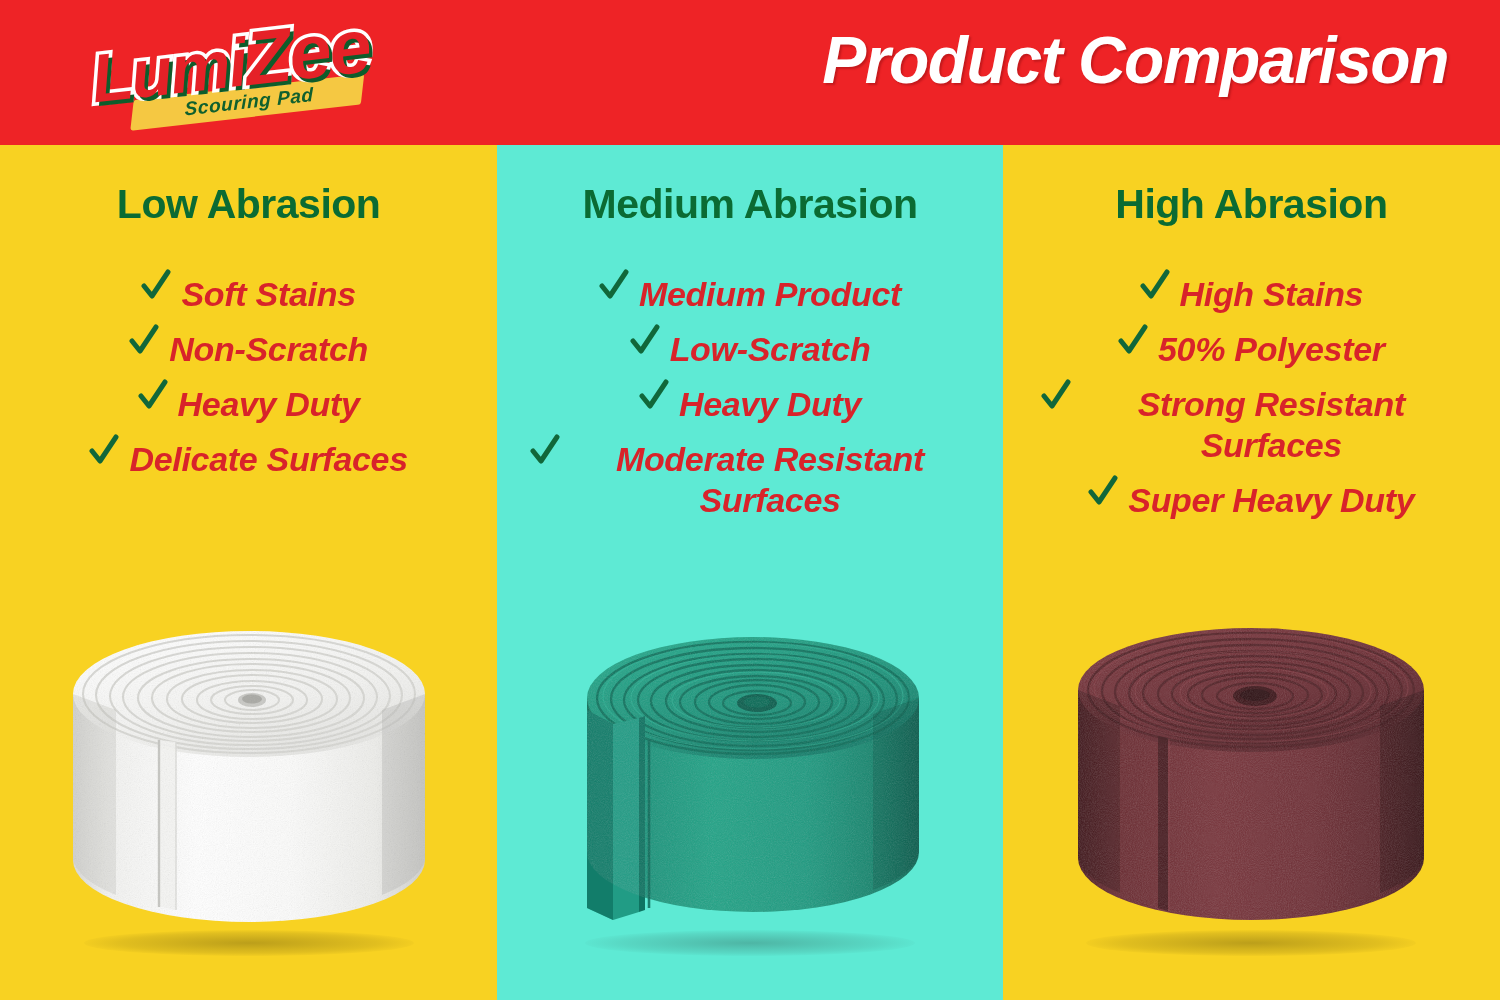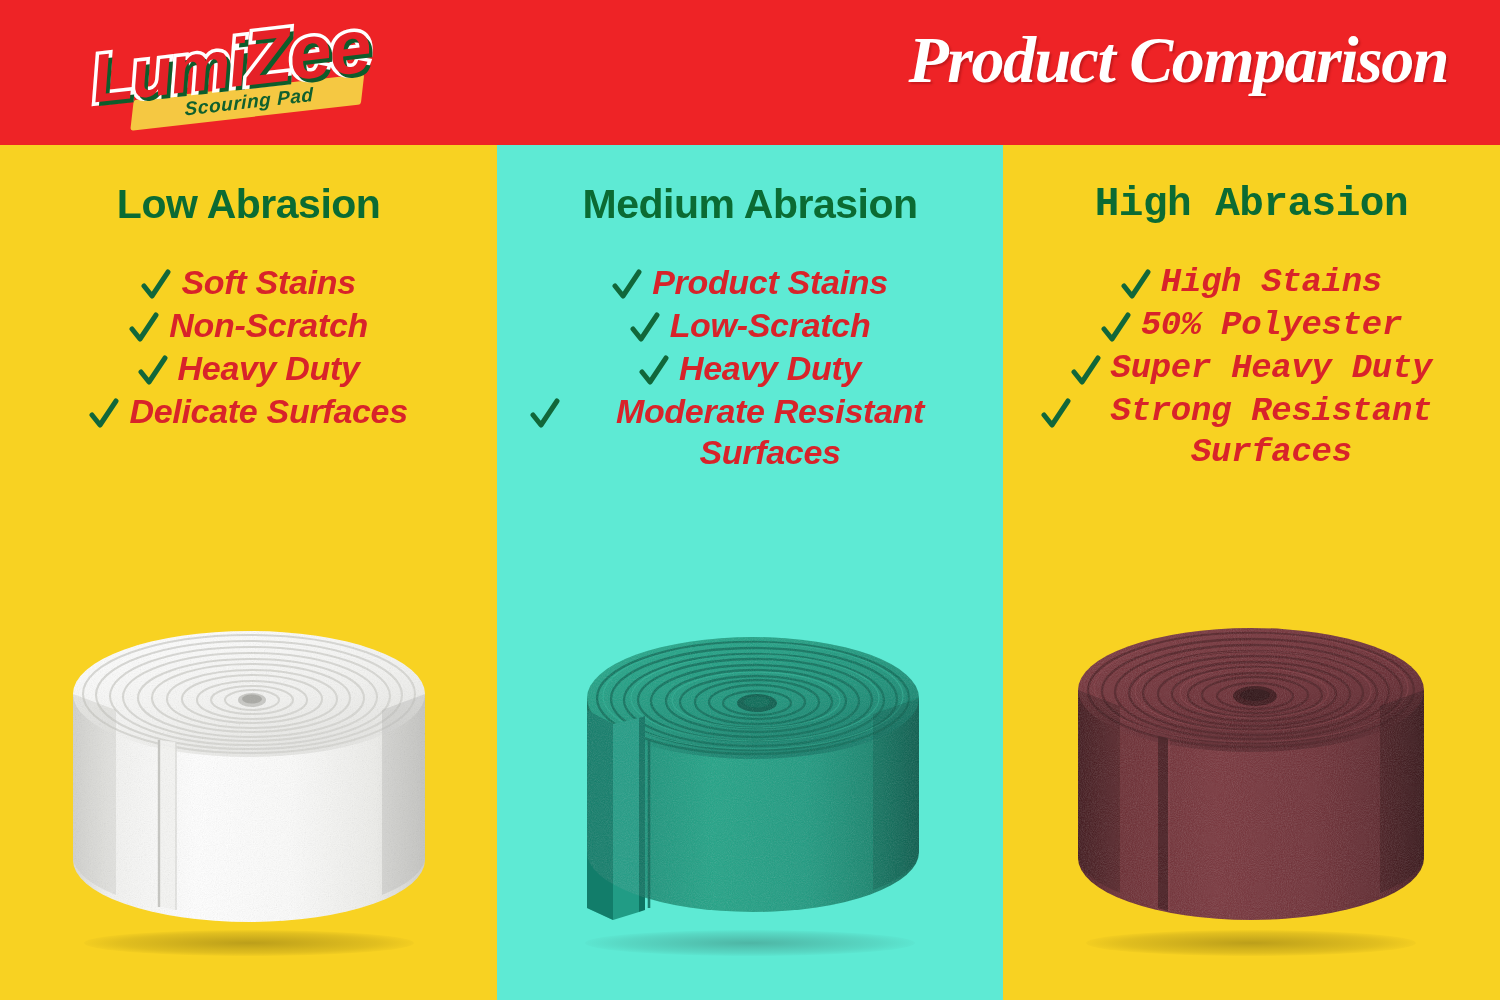--- a/index.html
+++ b/index.html
@@ -90,41 +90,40 @@
     position: absolute;
     right: 52px;
     top: 22px;
     font-size: 66px;
     font-weight: bold;
     font-style: italic;
     color: #ffffff;
     letter-spacing: -1.5px;
     white-space: nowrap;
     text-shadow: 2px 2px 2px rgba(120,10,12,0.35);
-    font-family: Liberation Serif, serif;
   }
 
   
   .panels {
     position: absolute;
     left: 0;
     top: 145px;
     width: 1500px;
     height: 855px;
     display: flex;
   }
   .panel {
     position: relative;
     height: 855px;
     overflow: hidden;
     padding-left: 44px;
   }
   .panel-low  { width: 497px; background: #F8D222; }
   .panel-med  { width: 506px; background: #5eead4; }
-  .panel-high { width: 497px; background: #F8D222; font-family: Liberation Mono, monospace; }
+  .panel-high { width: 497px; background: #F8D222; }
 
   .panel-heading {
     position: absolute;
     left: 0;
     top: 36px;
     width: 100%;
     text-align: center;
     font-size: 41px;
     font-weight: bold;
     color: #0B6B33;
@@ -156,20 +155,21 @@
   }
   .check svg { display: block; width: 30px; height: 36px; }
   .bullet-text {
     font-size: 34px;
     font-weight: bold;
     font-style: italic;
     color: #D8232A;
     line-height: 41px;
     text-align: center;
     letter-spacing: -0.3px;
+    margin-top: 12px;
   }
 
   
   .roll-stage {
     position: absolute;
     bottom: 0;
     left: 0;
     width: 100%;
     height: 470px;
   }
@@ -321,21 +321,21 @@
     <div class="panel panel-med">
       <div class="panel-heading">Medium Abrasion</div>
 
       <div class="bullets">
         <div class="bullet">
           <span class="check">
             <svg viewBox="0 0 30 36">
                 <path d="M3 19 L11 29 L27 5" fill="none" stroke="#11673A" stroke-width="5" stroke-linecap="round" stroke-linejoin="round"></path>
               </svg>
           </span>
-          <span class="bullet-text">Product Stains</span>
+          <span class="bullet-text">Medium Product</span>
         </div>
         <div class="bullet">
           <span class="check">
             <svg viewBox="0 0 30 36">
                 <path d="M3 19 L11 29 L27 5" fill="none" stroke="#11673A" stroke-width="5" stroke-linecap="round" stroke-linejoin="round"></path>
               </svg>
           </span>
           <span class="bullet-text">Low-Scratch</span>
         </div>
         <div class="bullet">
@@ -441,29 +441,29 @@
               </svg>
           </span>
           <span class="bullet-text">50% Polyester</span>
         </div>
         <div class="bullet">
           <span class="check">
             <svg viewBox="0 0 30 36">
                 <path d="M3 19 L11 29 L27 5" fill="none" stroke="#11673A" stroke-width="5" stroke-linecap="round" stroke-linejoin="round"></path>
               </svg>
           </span>
+          <span class="bullet-text" style="max-width:380px">Strong Resistant Surfaces</span>
+        </div>
+        <div class="bullet">
+          <span class="check">
+            <svg viewBox="0 0 30 36">
+                <path d="M3 19 L11 29 L27 5" fill="none" stroke="#11673A" stroke-width="5" stroke-linecap="round" stroke-linejoin="round"></path>
+              </svg>
+          </span>
           <span class="bullet-text">Super Heavy Duty</span>
-        </div>
-        <div class="bullet">
-          <span class="check">
-            <svg viewBox="0 0 30 36">
-                <path d="M3 19 L11 29 L27 5" fill="none" stroke="#11673A" stroke-width="5" stroke-linecap="round" stroke-linejoin="round"></path>
-              </svg>
-          </span>
-          <span class="bullet-text" style="max-width:380px">Strong Resistant Surfaces</span>
         </div>
       </div>
 
       <div class="roll-stage">
         <div class="roll-shadow"></div>
         <div class="roll">
           <svg viewBox="0 0 378 368">
             <defs>
               <linearGradient id="mBody" x1="0" y1="0" x2="1" y2="0">
                 <stop offset="0%" stop-color="#4A1B20"></stop>

